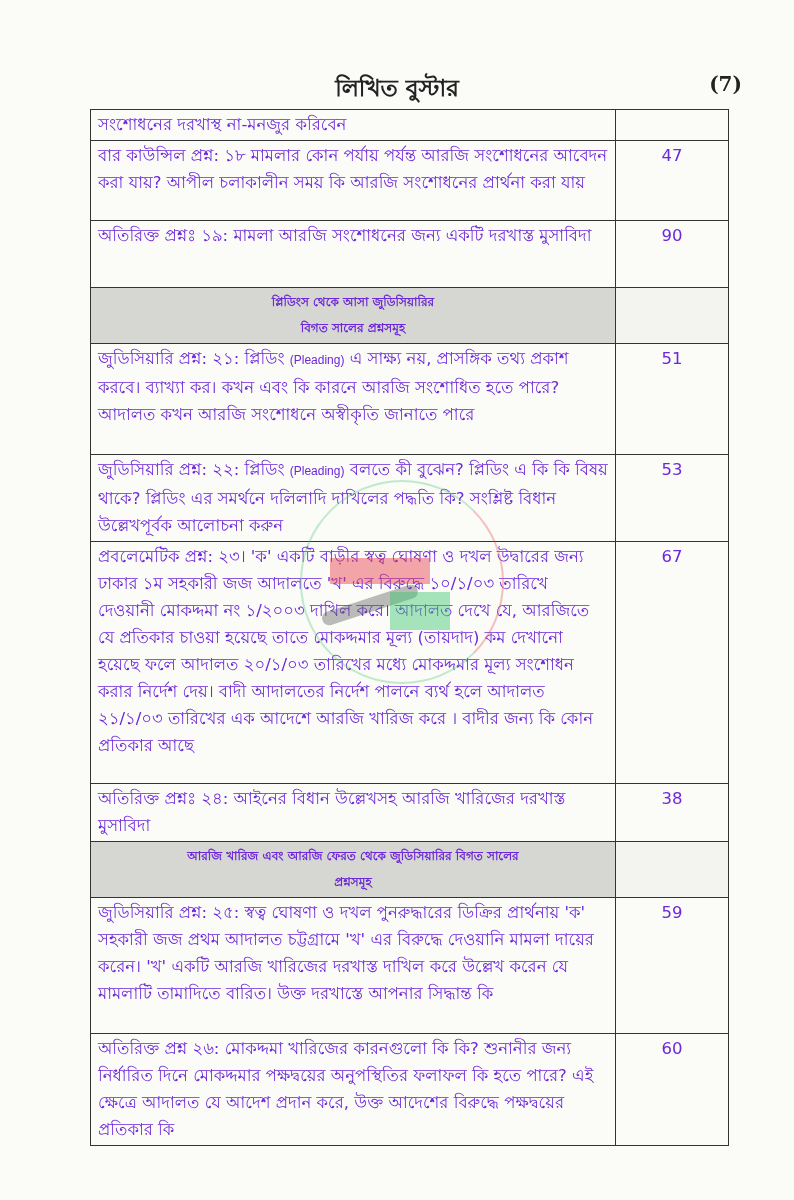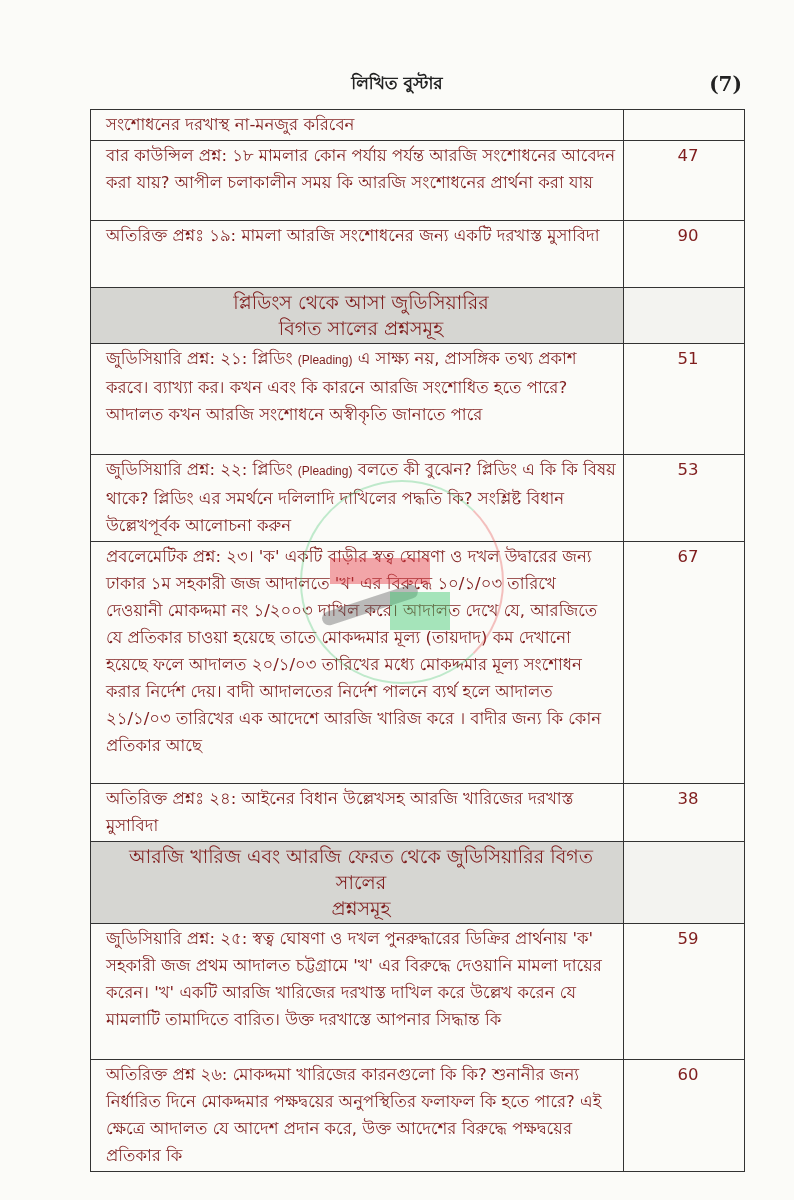--- a/index.html
+++ b/index.html
@@ -9,51 +9,51 @@
       position: relative;
       overflow: hidden;
       font-family: "DejaVu Sans", sans-serif;
       color: #2a2a2a;
     }
     .page-header {
       position: absolute; top: 66px; left: 0; width: 794px; height: 40px;
     }
     .running-title {
       position: absolute; left: 0; width: 794px; top: 4px;
-      text-align: center; font-size: 17px; font-weight: bold; color: #222;
+      text-align: center; font-size: 23px; font-weight: bold; color: #222;
     }
     .page-number {
       position: absolute; right: 52px; top: 6px;
       font-family: "DejaVu Serif", serif; font-size: 20px; font-weight: bold; color: #222;
     }
     table.toc {
       position: absolute; left: 90px; top: 109px;
       width: 625px;
       border-collapse: collapse;
       table-layout: fixed;
     }
     table.toc td {
       border: 1.5px solid #333;
       vertical-align: top;
-      padding: 1px 7px 2px 15px;
+      padding: 1px 7px 2px 7px;
       font-size: 16.5px;
       line-height: 27px;
-      color: #7f1d1d;
+      color: #6d28d9;
     }
     td.q-cell { width: 510px; }
     td.p-cell {
       width: 98px; text-align: center;
       font-family: "DejaVu Sans", sans-serif;
       font-size: 21px; line-height: 28px; color: #333;
     }
     tr.section td {
       background: #d6d6d2;
       text-align: center;
-      font-weight: normal;
-      font-size: 19px;
+      font-weight: bold;
+      font-size: 12px;
       line-height: 26px;
     }
     tr.section td.p-cell { background: #f3f3f0; }
     .latin { font-family: "Liberation Sans", sans-serif; font-size: 12px; }
     .watermark {
       position: absolute; left: 300px; top: 480px;
       width: 200px; height: 200px; border-radius: 50%;
       border: 2px solid rgba(80,200,120,0.35);
       border-right-color: rgba(230,80,80,0.35);
       pointer-events: none;

